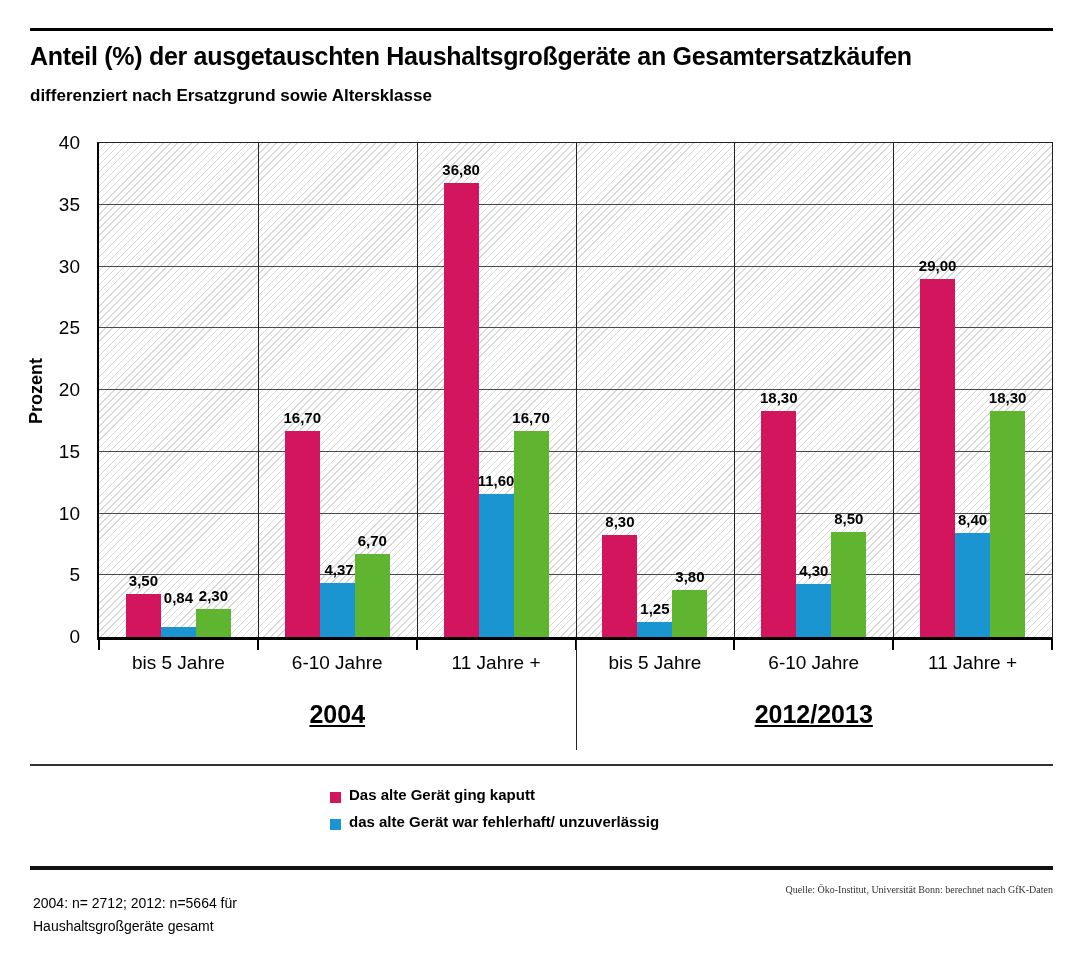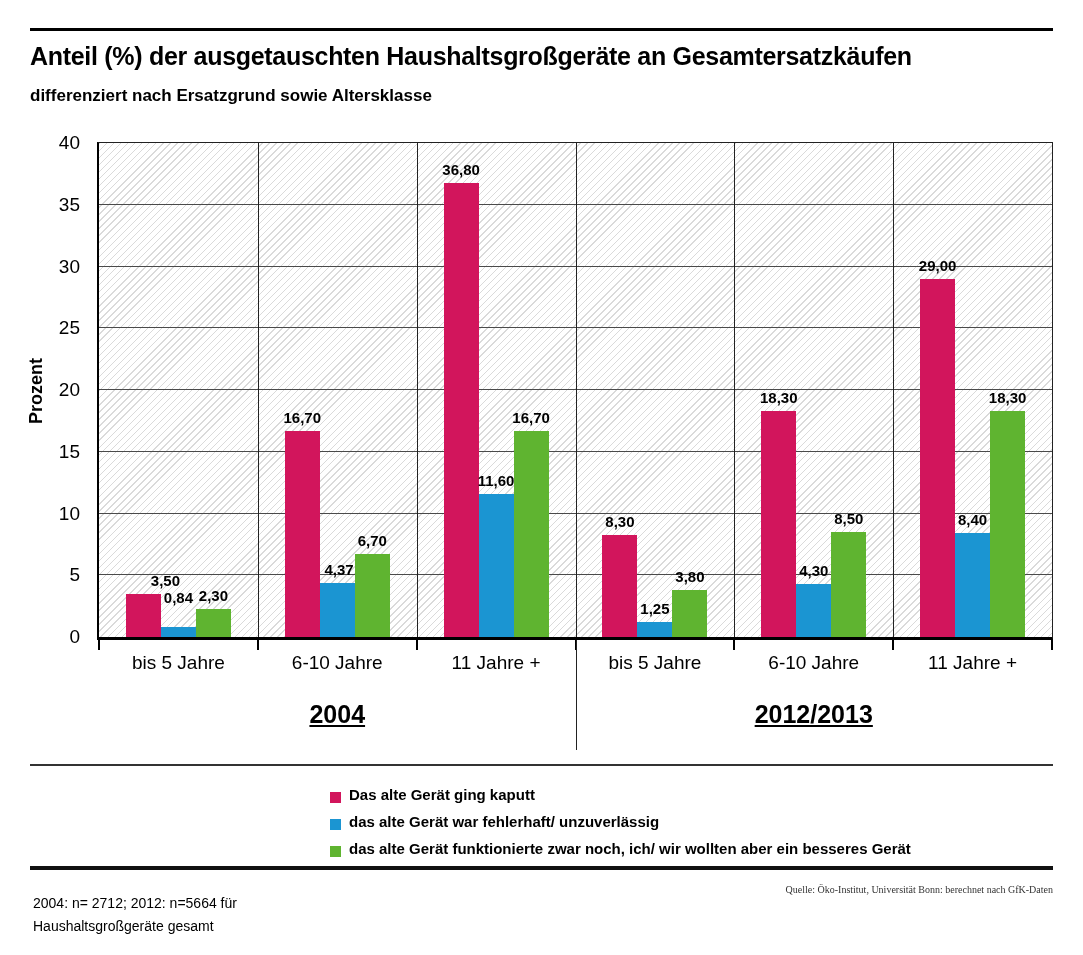--- a/index.html
+++ b/index.html
@@ -83,21 +83,21 @@
       <div class="gridline" style="bottom: 247px;"></div>
       <div class="gridline" style="bottom: 308.75px;"></div>
       <div class="gridline" style="bottom: 370.5px;"></div>
       <div class="gridline" style="bottom: 432.25px;"></div>
       <div class="cell-divider" style="left: 158.833px;"></div>
       <div class="cell-divider" style="left: 317.667px;"></div>
       <div class="cell-divider" style="left: 476.5px;"></div>
       <div class="cell-divider" style="left: 635.333px;"></div>
       <div class="cell-divider" style="left: 794.167px;"></div>
       <div class="bar" style="left: 26.9167px; width: 35px; height: 43.225px; background: rgb(210, 21, 92);"></div>
-      <div class="bar-label" style="left: 44.4167px; bottom: 48.225px; margin-left: 22px;">3,50</div>
+      <div class="bar-label" style="left: 44.4167px; bottom: 48.225px;">3,50</div>
       <div class="bar" style="left: 61.9167px; width: 35px; height: 10.374px; background: rgb(27, 149, 210);"></div>
       <div class="bar-label" style="left: 79.4167px; bottom: 31px;">0,84</div>
       <div class="bar" style="left: 96.9167px; width: 35px; height: 28.405px; background: rgb(95, 180, 48);"></div>
       <div class="bar-label" style="left: 114.417px; bottom: 33.405px;">2,30</div>
       <div class="bar" style="left: 185.75px; width: 35px; height: 206.245px; background: rgb(210, 21, 92);"></div>
       <div class="bar-label" style="left: 203.25px; bottom: 211.245px;">16,70</div>
       <div class="bar" style="left: 220.75px; width: 35px; height: 53.9695px; background: rgb(27, 149, 210);"></div>
       <div class="bar-label" style="left: 240px; bottom: 58.9695px; text-align: right;">4,37</div>
       <div class="bar" style="left: 255.75px; width: 35px; height: 82.745px; background: rgb(95, 180, 48);"></div>
       <div class="bar-label" style="left: 273.25px; bottom: 87.745px;">6,70</div>
@@ -153,24 +153,20 @@
   <div id="legend-rule" class="hrule"></div>
   <div id="legend">
     <div class="legend-item">
       <span class="legend-swatch" style="background: rgb(210, 21, 92);"></span>
       <span class="legend-label">Das alte Gerät ging kaputt</span>
     </div>
     <div class="legend-item">
       <span class="legend-swatch" style="background: rgb(27, 149, 210);"></span>
       <span class="legend-label">das alte Gerät war fehlerhaft/ unzuverlässig</span>
     </div>
-    <div class="legend-item">
-      <span class="legend-swatch" style="background: rgb(95, 180, 48);"></span>
-      <span class="legend-label">das alte Gerät funktionierte zwar noch, ich/ wir wollten aber ein besseres Gerät</span>
-    </div>
   </div>
 
   <div id="bottom-rule" class="hrule"></div>
   <div id="footer-note">
     <div>2004: n= 2712; 2012: n=5664 für</div>
     <div>Haushaltsgroßgeräte gesamt</div>
   </div>
   <div id="source-text">Quelle: Öko-Institut, Universität Bonn: berechnet nach GfK-Daten</div>
 </div>
 

